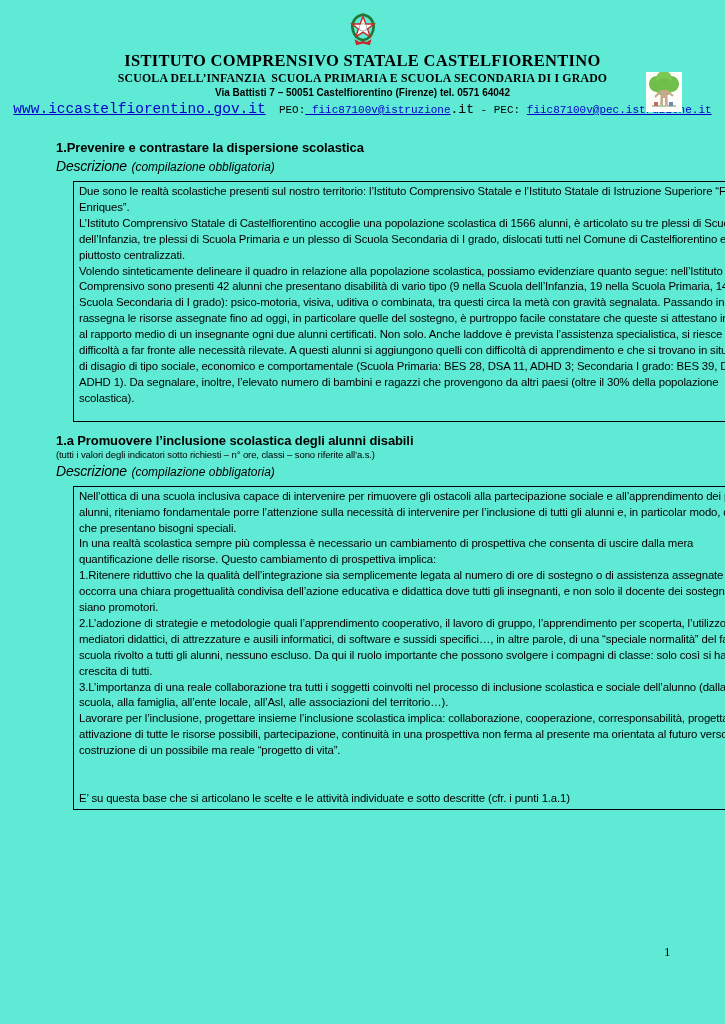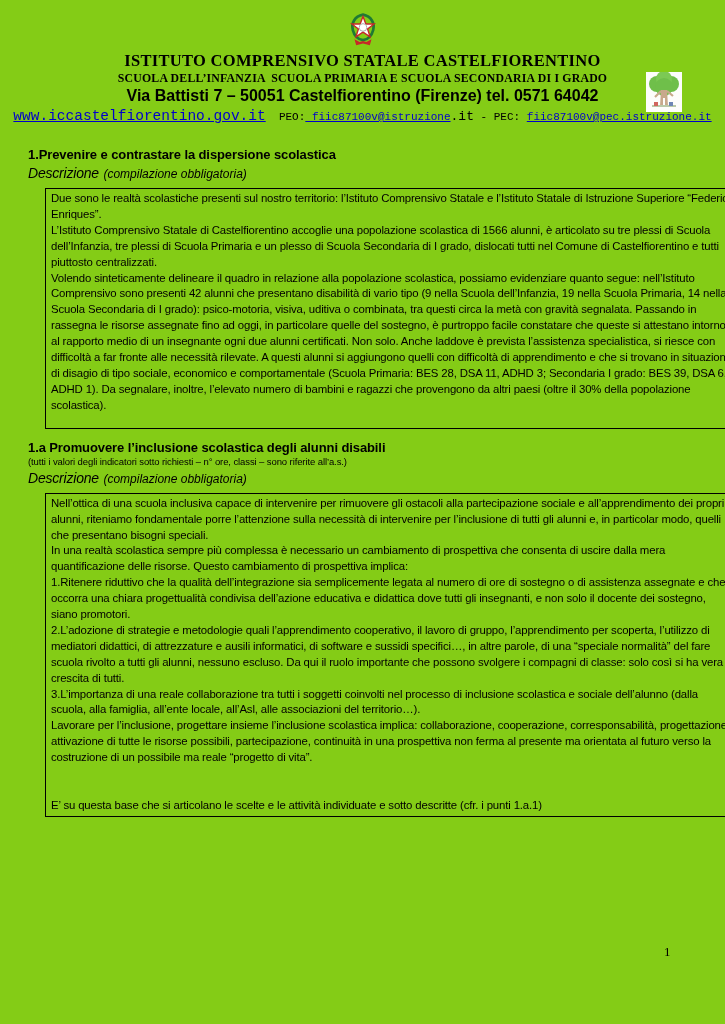--- a/index.html
+++ b/index.html
@@ -2,55 +2,55 @@
 <html><head>
 <meta charset="utf-8">
 <style>
   * { margin: 0; padding: 0; box-sizing: border-box; }
   html, body { background: #888; }
   .page {
     position: relative;
     width: 725px;
     height: 1024px;
     margin: 0 auto;
-    background: #84cc16;
+    background: #5eead4;
     color: #000;
     font-family: "Liberation Sans", sans-serif;
     overflow: hidden;
   }
   
   .header { text-align: center; padding-top: 11px; }
   .emblem { display: block; margin: 0 auto 2px auto; width: 34px; height: 38px; }
   .school-name {
     font-family: "Liberation Serif", serif;
     font-weight: bold; font-size: 16.5px; letter-spacing: 0.3px;
   }
   .school-levels {
     font-family: "Liberation Serif", serif;
     font-weight: bold; font-size: 11.8px; white-space: pre; letter-spacing: 0.2px;
   }
-  .address-line { font-weight: bold; font-size: 16px; margin-top: 1px; }
+  .address-line { font-weight: bold; font-size: 10px; margin-top: 1px; }
   .links-line {
     font-family: Liberation Mono, monospace;
     font-size: 11px; margin-top: 3px;
   }
   .links-line .website { font-size: 14.5px; }
   .links-line a { color: #0000cc; text-decoration: underline; cursor: pointer; }
   .links-line .tld { font-size: 13px; color: #000; }
   .fiscal-line { font-size: 11.8px; margin-top: 5px; }
   .fiscal-line .univoco { font-size: 15px; font-weight: 400; color: #222; letter-spacing: 0.4px; }
   .tree-logo { position: absolute; top: 72px; left: 646px; width: 36px; height: 40px; }
   
   .doc-title {
     margin-top: 62px; text-align: center;
     font-size: 15.5px; letter-spacing: 0.1px;
   }
   .doc-title .u { text-decoration: underline; }
   
-  .section { padding: 0 28px; }
+  .section { padding: 0 36px; margin-left: 20px; }
   .sec-heading { font-size: 13px; font-weight: bold; letter-spacing: -0.1px; }
   .sec-heading-1 { margin-top: 23px; }
   .sec-subnote { font-size: 9.5px; margin-top: 1px; letter-spacing: -0.1px; }
   .descr-line { margin-top: 2px; margin-bottom: 6px; }
   .descr-label { font-style: italic; font-size: 14px; letter-spacing: -0.2px; }
   .descr-note { font-style: italic; font-size: 12px; }
   .text-box {
     margin-left: 17px;
     width: 697px;
     border: 1px solid #000;

